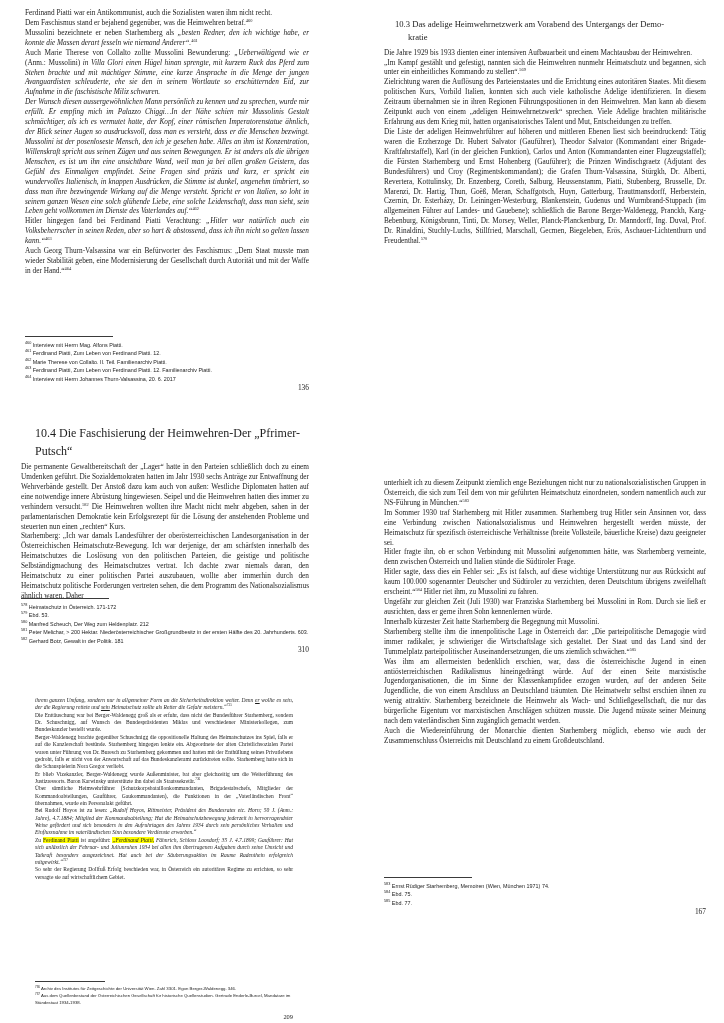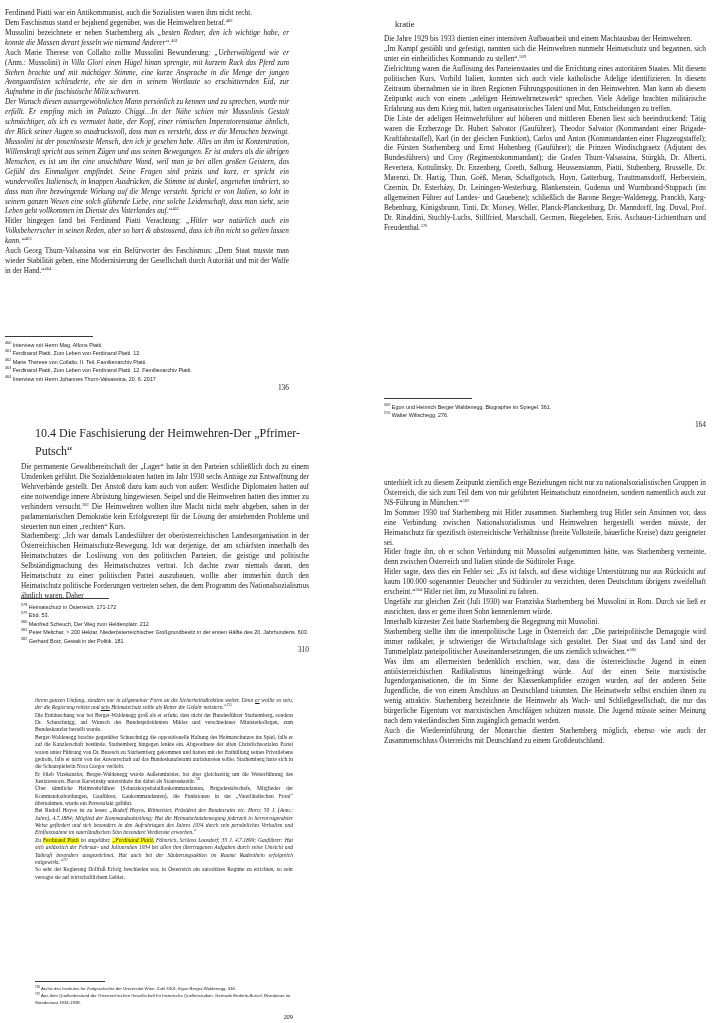--- a/index.html
+++ b/index.html
@@ -16,21 +16,21 @@
   .hl{background:var(--hl,#ffff00);}
   .heading{font-weight:normal;}
   .heading span{display:block;}
   .pagefoot{position:absolute;left:0;right:0;}
   .fnrule{border-top:0.8px solid #3a3a3a;width:88px;height:0;margin:0 0 4px 0;}
   .fn{font-family:"Liberation Sans", sans-serif;font-size:5.4px;line-height:1.55;text-align:left;}
   .fn sup{font-size:0.7em;}
   .pagenum{text-align:right;font-size:7.4px;}
 
   
-  #p136{left:5px;top:8px;width:284px;height:402px;}
+  #p136{left:25px;top:8px;width:284px;height:402px;}
   #p136 .pagefoot{top:328px;}
 
   
   #p164{left:384px;top:18px;width:322px;height:420px;}
   #p164 .heading{font-size:8.6px;line-height:1.55;margin:0 0 3px 0;}
   #p164 .heading span:nth-child(1){margin-left:11px;}
   #p164 .heading span:nth-child(2){margin-left:24px;}
   #p164 .pagefoot{top:380px;}
 
   
@@ -71,36 +71,29 @@
         <div class="fn"><sup>462</sup><span> Marie Therese von Collalto. II. Teil. Familienarchiv Piatti.</span></div>
         <div class="fn"><sup>463</sup><span> Ferdinand Piatti, Zum Leben von Ferdinand Piatti. 12. Familienarchiv Piatti.</span></div>
         <div class="fn"><sup>464</sup><span> Interview mit Herrn Johannes Thurn-Valsassina, 20. 6. 2017</span></div>
       </div>
     <div class="pagenum">136</div>
   </div>
 </section>
 
 <section class="page" id="p164">
   <div class="heading">
+      <span>10.3 Das adelige Heimwehrnetzwerk am Vorabend des Untergangs der Demo-</span>
       <span>kratie</span>
     </div>
   <div class="body">
       <p class="para"><span>Die Jahre 1929 bis 1933 dienten einer intensiven Aufbauarbeit und einem Machtausbau der Heimwehren.</span></p>
       <p class="para"><span>„Im Kampf gestählt und gefestigt, nannten sich die Heimwehren nunmehr Heimatschutz und begannen, sich unter ein einheitliches Kommando zu stellen“.</span><sup>569</sup></p>
       <p class="para"><span>Zielrichtung waren die Auflösung des Parteienstaates und die Errichtung eines autoritären Staates. Mit diesem politischen Kurs, Vorbild Italien, konnten sich auch viele katholische Adelige identifizieren. In diesem Zeitraum übernahmen sie in ihren Regionen Führungspositionen in den Heimwehren. Man kann ab diesem Zeitpunkt auch von einem „adeligen Heimwehrnetzwerk“ sprechen. Viele Adelige brachten militärische Erfahrung aus dem Krieg mit, hatten organisatorisches Talent und Mut, Entscheidungen zu treffen.</span></p>
       <p class="para"><span>Die Liste der adeligen Heimwehrführer auf höheren und mittleren Ebenen liest sich beeindruckend: Tätig waren die Erzherzoge Dr. Hubert Salvator (Gauführer), Theodor Salvator (Kommandant einer Brigade-Kraftfahrstaffel), Karl (in der gleichen Funktion), Carlos und Anton (Kommandanten einer Flugzeugstaffel); die Fürsten Starhemberg und Ernst Hohenberg (Gauführer); die Prinzen Windischgraetz (Adjutant des Bundesführers) und Croy (Regimentskommandant); die Grafen Thurn-Valsassina, Stürgkh, Dr. Alberti, Revertera, Kottulinsky, Dr. Enzenberg, Coreth, Salburg, Heussenstamm, Piatti, Stubenberg, Brusselle, Dr. Marenzi, Dr. Hartig, Thun, Goëß, Meran, Schaffgotsch, Huyn, Gatterburg, Trauttmansdorff, Herberstein, Czernin, Dr. Esterházy, Dr. Leiningen-Westerburg, Blankenstein, Gudenus und Wurmbrand-Stuppach (im allgemeinen Führer auf Landes- und Gauebene); schließlich die Barone Berger-Waldenegg, Pranckh, Karg-Bebenburg, Königsbrunn, Tinti, Dr. Morsey, Weller, Planck-Planckenburg, Dr. Manndorff, Ing. Duval, Prof. Dr. Rinaldini, Stuchly-Luchs, Stillfried, Marschall, Gecmen, Biegeleben, Erös, Aschauer-Lichtenthurn und Freudenthal.</span><sup>570</sup></p>
     </div>
-  <div class="pagefoot">
-    <div class="fnrule"></div>
-    <div class="footnotes">
-        <div class="fn"><sup>569</sup><span> Egon und Heinrich Berger Waldenegg. Biographie im Spiegel. 361.</span></div>
-        <div class="fn"><sup>570</sup><span> Walter Wiltschegg. 276.</span></div>
-      </div>
-    <div class="pagenum">164</div>
-  </div>
 </section>
 
 <section class="page" id="p166">
   <div class="heading">
       <span>10.4 Die Faschisierung der Heimwehren-Der „Pfrimer-Putsch“</span>
     </div>
   <div class="body">
       <p class="para"><span>Die permanente Gewaltbereitschaft der „Lager“ hatte in den Parteien schließlich doch zu einem Umdenken geführt. Die Sozialdemokraten hatten im Jahr 1930 sechs Anträge zur Entwaffnung der Wehrverbände gestellt. Der Anstoß dazu kam auch von außen: Westliche Diplomaten hatten auf eine notwendige innere Abrüstung hingewiesen. Seipel und die Heimwehren hatten dies immer zu verhindern versucht.</span><sup>582</sup><span> Die Heimwehren wollten ihre Macht nicht mehr abgeben, sahen in der parlamentarischen Demokratie kein Erfolgsrezept für die Lösung der anstehenden Probleme und steuerten nun einen „rechten“ Kurs.</span></p>
       <p class="para"><span>Starhemberg: „Ich war damals Landesführer der oberösterreichischen Landesorganisation in der Österreichischen Heimatschutz-Bewegung. Ich war derjenige, der am schärfsten innerhalb des Heimatschutzes die Loslösung von den politischen Parteien, die geistige und politische Selbständigmachung des Heimatschutzes vertrat. Ich dachte zwar niemals daran, den Heimatschutz zu einer politischen Partei auszubauen, wollte aber immerhin durch den Heimatschutz politische Forderungen vertreten sehen, die dem Programm des Nationalsozialismus ähnlich waren. Daher</span></p>
     </div>
@@ -122,20 +115,29 @@
       <p class="para"><span>unterhielt ich zu diesem Zeitpunkt ziemlich enge Beziehungen nicht nur zu nationalsozialistischen Gruppen in Österreich, die sich zum Teil dem von mir geführten Heimatschutz einordneten, sondern namentlich auch zur NS-Führung in München.“</span><sup>583</sup></p>
       <p class="para"><span>Im Sommer 1930 traf Starhemberg mit Hitler zusammen. Starhemberg trug Hitler sein Ansinnen vor, dass eine Verbindung zwischen Nationalsozialismus und Heimwehren hergestellt werden müsste, der Heimatschutz für spezifisch österreichische Verhältnisse (breite Volksteile, bäuerliche Kreise) dazu geeigneter sei.</span></p>
       <p class="para"><span>Hitler fragte ihn, ob er schon Verbindung mit Mussolini aufgenommen hätte, was Starhemberg verneinte, denn zwischen Österreich und Italien stünde die Südtiroler Frage.</span></p>
       <p class="para"><span>Hitler sagte, dass dies ein Fehler sei: „Es ist falsch, auf diese wichtige Unterstützung nur aus Rücksicht auf kaum 100.000 sogenannter Deutscher und Südtiroler zu verzichten, deren Deutschtum übrigens zweifelhaft erscheint.“</span><sup>584</sup><span> Hitler riet ihm, zu Mussolini zu fahren.</span></p>
       <p class="para"><span>Ungefähr zur gleichen Zeit (Juli 1930) war Franziska Starhemberg bei Mussolini in Rom. Durch sie ließ er ausrichten, dass er gerne ihren Sohn kennenlernen würde.</span></p>
       <p class="para"><span>Innerhalb kürzester Zeit hatte Starhemberg die Begegnung mit Mussolini.</span></p>
       <p class="para"><span>Starhemberg stellte ihm die innenpolitische Lage in Österreich dar: „Die parteipolitische Demagogie wird immer radikaler, je schwieriger die Wirtschaftslage sich gestaltet. Der Staat und das Land sind der Tummelplatz parteipolitischer Auseinandersetzungen, die uns ziemlich schwächen.“</span><sup>585</sup></p>
       <p class="para"><span>Was ihm am allermeisten bedenklich erschien, war, dass die österreichische Jugend in einen antiösterreichischen Radikalismus hineingedrängt würde. Auf der einen Seite marxistische Jugendorganisationen, die im Sinne der Klassenkampfidee erzogen wurden, auf der anderen Seite Jugendliche, die von einem Anschluss an Deutschland träumten. Die Heimatwehr selbst erschien ihnen zu wenig attraktiv. Starhemberg bezeichnete die Heimwehr als Wach- und Schließgesellschaft, die nur das bürgerliche Eigentum vor marxistischen Anschlägen schützen musste. Die Jugend müsste seiner Meinung nach dem vaterländischen Sinn zugänglich gemacht werden.</span></p>
       <p class="para"><span>Auch die Wiedereinführung der Monarchie dienten Starhemberg möglich, ebenso wie auch der Zusammenschluss Österreichs mit Deutschland zu einem Großdeutschland.</span></p>
     </div>
+  <div class="pagefoot">
+    <div class="fnrule"></div>
+    <div class="footnotes">
+        <div class="fn"><sup>583</sup><span> Ernst Rüdiger Starhemberg, Memoiren (Wien, München 1971) 74.</span></div>
+        <div class="fn"><sup>584</sup><span> Ebd. 75.</span></div>
+        <div class="fn"><sup>585</sup><span> Ebd. 77.</span></div>
+      </div>
+    <div class="pagenum">167</div>
+  </div>
 </section>
 
 <section class="page" id="p209">
   <div class="body">
       <p class="para"><span class="it">ihrem ganzen Umfang, sondern nur in allgemeiner Form an die Sicherheitsdirektion weiter. Denn </span><span class="it ul">er</span><span class="it"> wollte es sein, der die Regierung rettete und </span><span class="it ul">sein</span><span class="it"> Heimatschutz sollte als Retter die Gefahr meistern.“</span><sup>735</sup></p>
       <p class="para"><span>Die Enttäuschung war bei Berger-Waldenegg groß als er erfuhr, dass nicht der Bundesführer Starhemberg, sondern Dr. Schuschnigg, auf Wunsch des Bundespräsidenten Miklas und verschiedener Ministerkollegen, zum Bundeskanzler bestellt wurde.</span></p>
       <p class="para"><span>Berger-Waldenegg brachte gegenüber Schuschnigg die oppositionelle Haltung des Heimatschutzes ins Spiel, falls er auf die Kanzlerschaft bestünde. Starhemberg hingegen lenkte ein. Abgeordnete der alten Christlichsozialen Partei waren unter Führung von Dr. Buresch zu Starhemberg gekommen und hatten mit der Enthüllung seines Privatlebens gedroht, falls er nicht von der Anwartschaft auf das Bundeskanzleramt zurücktreten sollte. Starhemberg hatte sich in die Schauspielerin Nora Gregor verliebt.</span></p>
       <p class="para"><span>Er blieb Vizekanzler, Berger-Waldenegg wurde Außenminister, bat aber gleichzeitig um die Weiterführung des Justizressorts. Baron Karwinsky unterstützte ihn dabei als Staatssekretär.</span><sup>736</sup></p>
       <p class="para"><span>Über sämtliche Heimwehrführer (Schutzkorpsbataillonkommandanten, Brigadestabschefs, Mitglieder der Kommandoabteilungen, Gauführer, Gaukommandanten), die Funktionen in der „Vaterländischen Front“ übernahmen, wurde ein Personalakt geführt.</span></p>
       <p class="para"><span>Bei Rudolf Hoyos ist zu lesen: </span><span class="it">„Rudolf Hoyos, Rittmeister, Präsident des Bundesrates etc. Horn; 50 J. (Anm.: Jahre), 4.7.1884; Mitglied der Kommandoabteilung; Hat die Heimatschutzbewegung jederzeit in hervorragendster Weise gefördert und sich besonders in den Aufruhrtagen des Jahres 1934 durch sein persönliches Verhalten und Einflussnahme im vaterländischen Sinn besondere Verdienste erworben.“</span></p>

